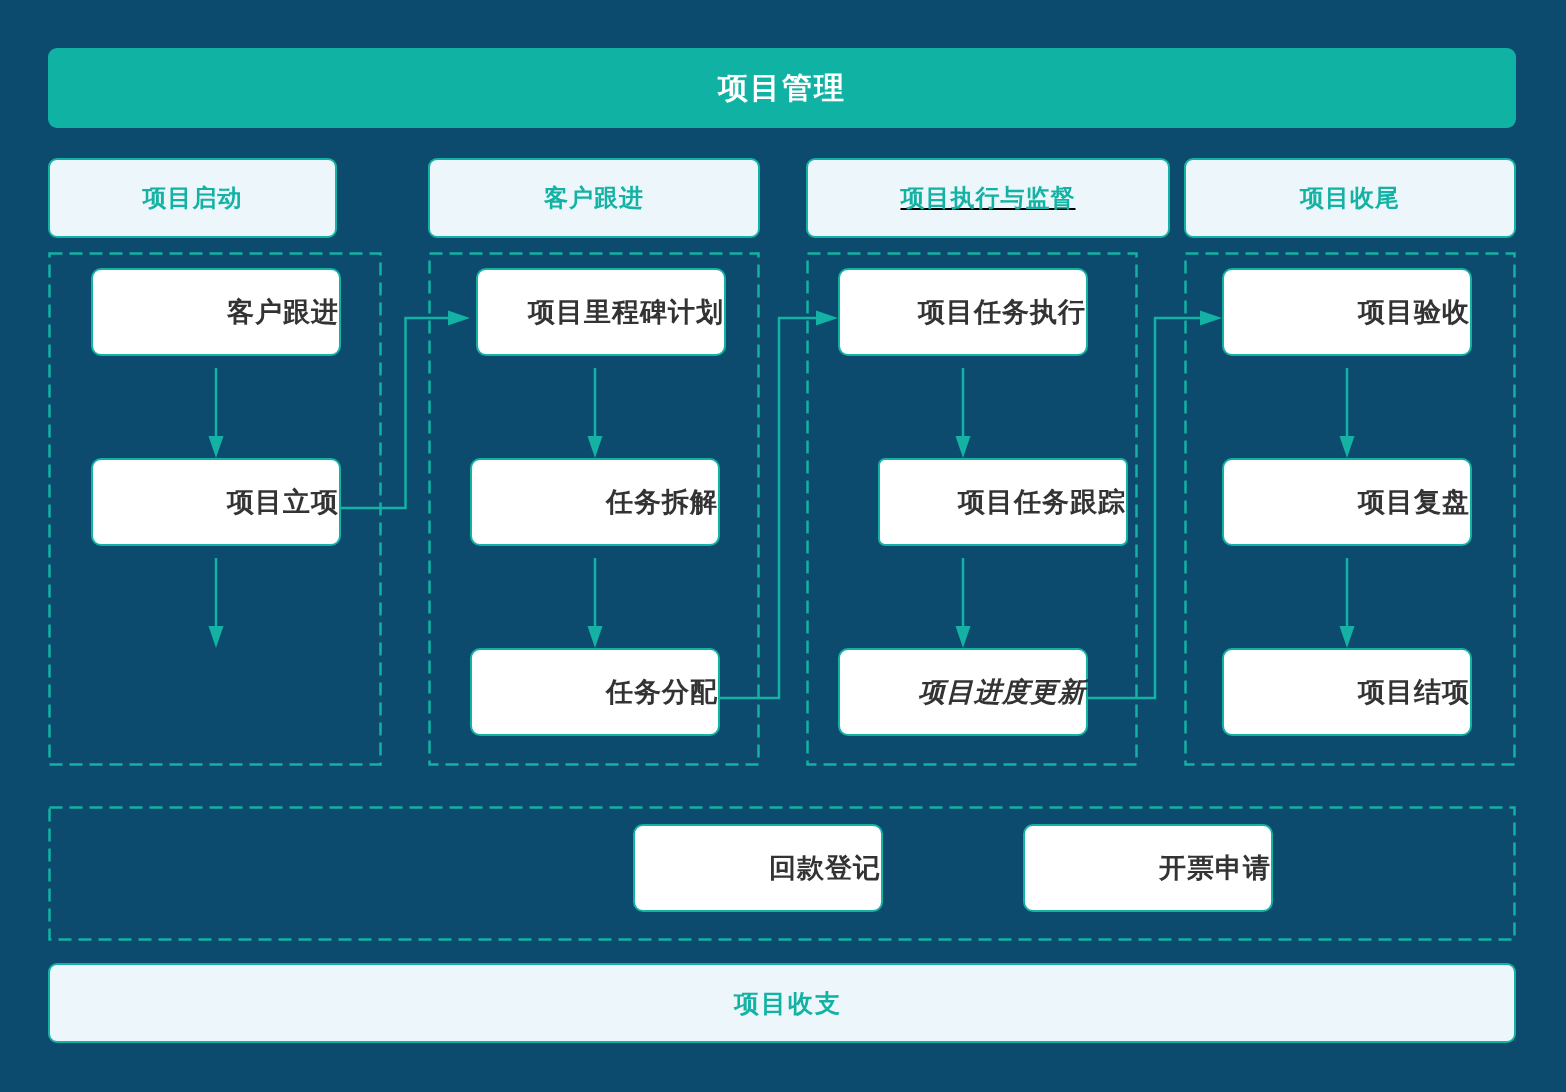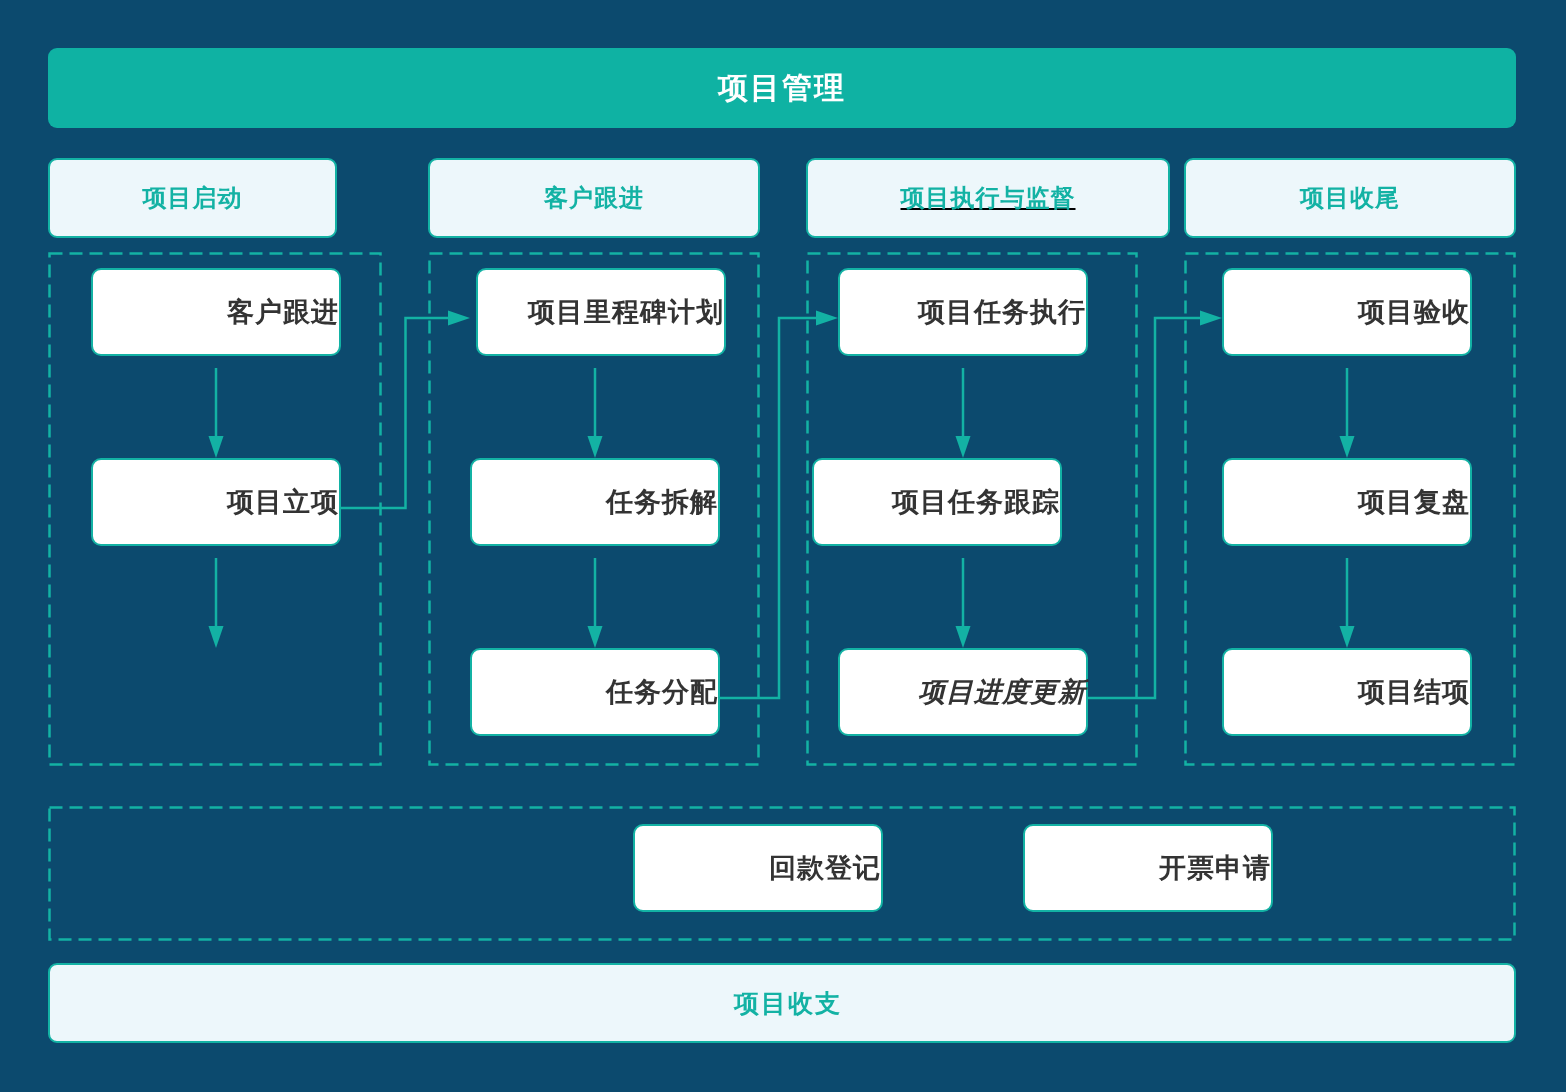--- a/index.html
+++ b/index.html
@@ -119,21 +119,21 @@
   <div class="node" style="left:470px;top:458px;">
     <span>任务拆解</span>
   </div>
   <div class="node" style="left:470px;top:648px;">
     <span>任务分配</span>
   </div>
 
   <div class="node" style="left:838px;top:268px;">
     <span>项目任务执行</span>
   </div>
-  <div class="node" style="left:812px;top:458px;">
+  <div class="node" style="left:878px;top:458px;border-radius:7px;">
     <span>项目任务跟踪</span>
   </div>
   <div class="node" style="left:838px;top:648px;font-style:italic;">
     <span>项目进度更新</span>
   </div>
 
   <div class="node" style="left:1222px;top:268px;">
     <span>项目验收</span>
   </div>
   <div class="node" style="left:1222px;top:458px;">

